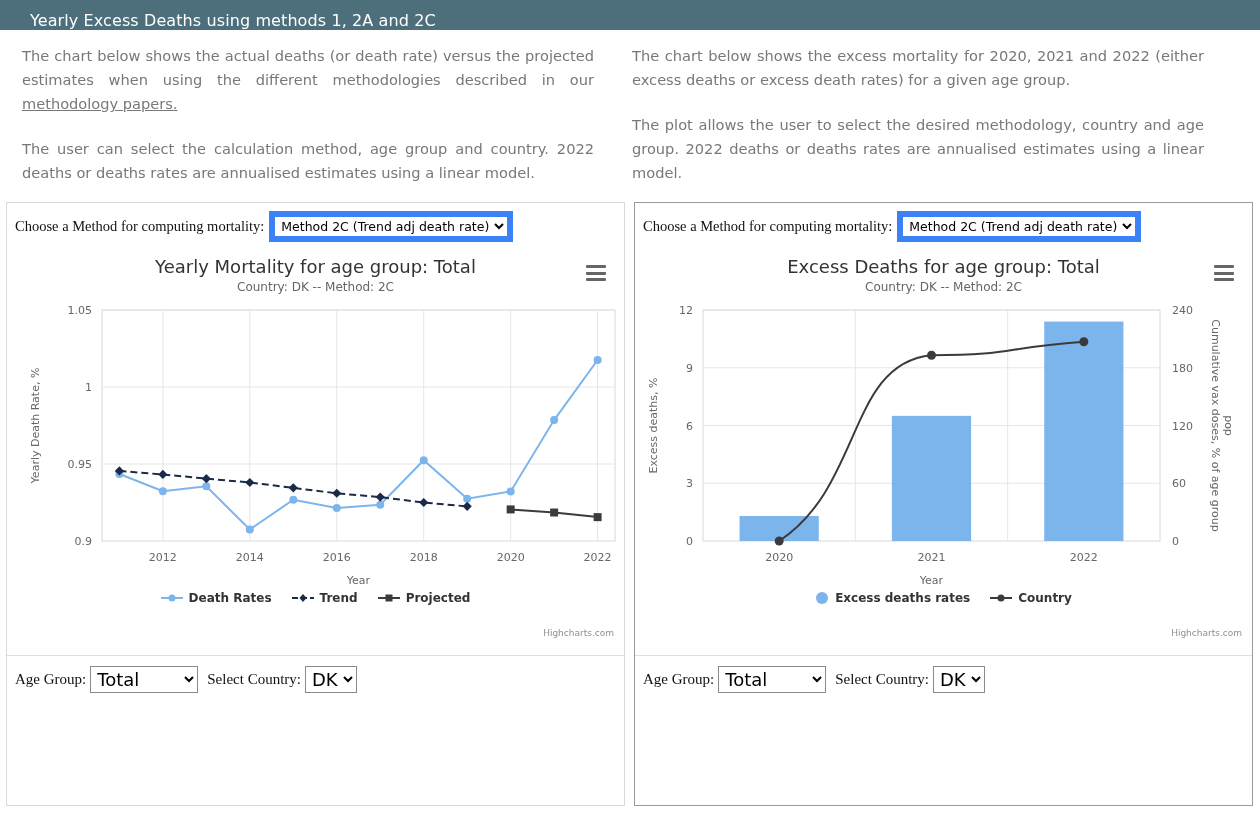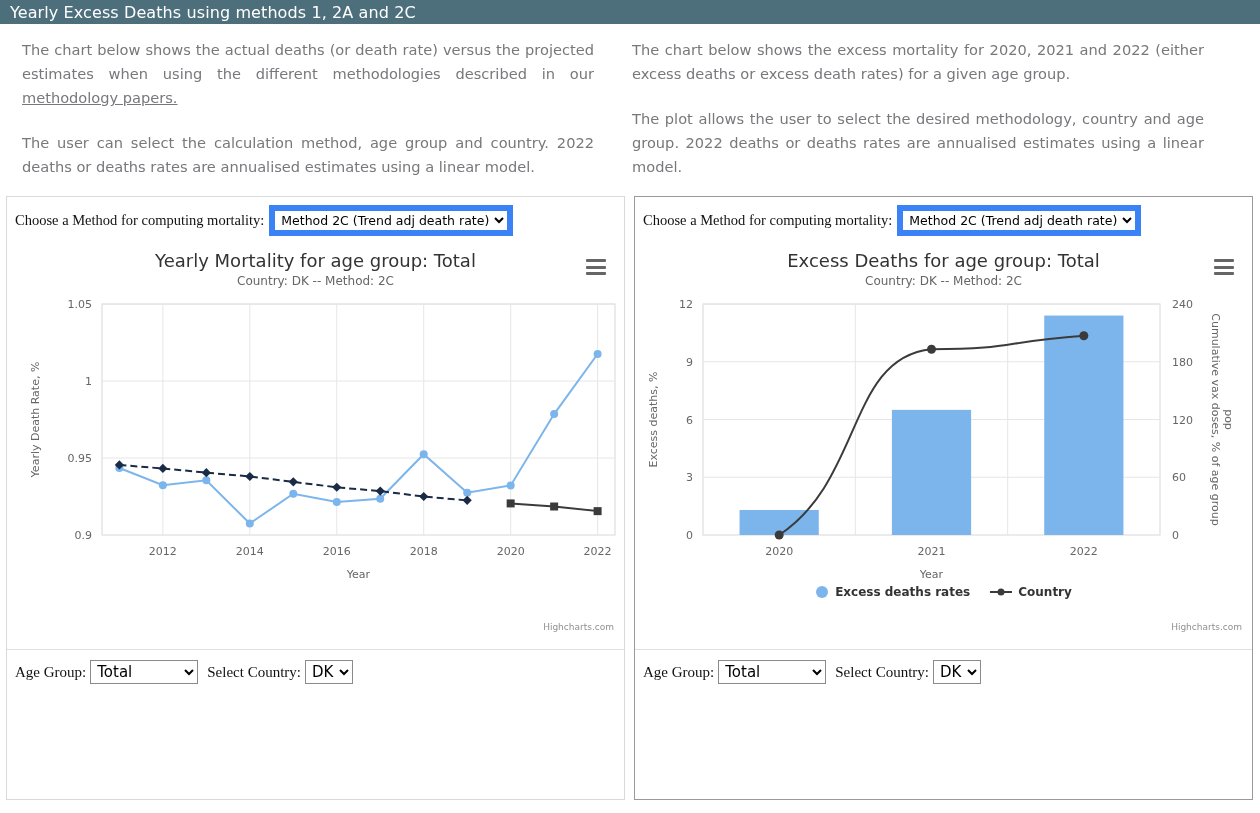--- a/index.html
+++ b/index.html
@@ -5,24 +5,24 @@
   html,body{margin:0;padding:0;}
   body{
     width:1260px;height:813px;
     background:#ffffff;
     font-family:"Liberation Sans", sans-serif;
     overflow:hidden;
     position:relative;
   }
   
   .appbar{
-    height:24px;
+    height:30px;
     background:#4d6f7c;
-    display:flex;align-items:center;
-    padding:0 0 0 10px;
+    display:flex;align-items:flex-end;
+    padding:0 0 0 30px;
     box-sizing:border-box;
   }
   .appbar-title{
     color:#ffffff;
     font-size:16px;
     letter-spacing:.1px;
     font-family:"DejaVu Sans", sans-serif;
     font-weight:400;
   }
   
@@ -88,21 +88,21 @@
     padding:10px 0 0 8px;
     font-family:"Liberation Serif", serif;
     font-size:15px;
     color:#111;
     display:flex;align-items:center;
     white-space:nowrap;
   }
   .bottom-ctl .lbl{margin-right:4px;}
   .bottom-ctl select{
     font-family:"DejaVu Sans", sans-serif;
-    font-size:15px;
+    font-size:18px;
     border:1px solid #8a8a8a;
     background:#fff;color:#000;
     padding:1px 2px;
     margin-right:9px;
   }
   .sel-age{width:108px;}
   .sel-country{width:auto;}
   
   .chart{
     position:relative;
@@ -243,20 +243,43 @@
             <polygon points="373.2372881355929,198.51000000000005 377.8372881355929,203.11000000000004 373.2372881355929,207.71000000000004 368.6372881355929,203.11000000000004" fill="#1a2b47"></polygon>
             <polygon points="416.71186440677866,203.89999999999998 421.3118644067787,208.49999999999997 416.71186440677866,213.09999999999997 412.11186440677864,208.49999999999997" fill="#1a2b47"></polygon>
             <polygon points="460.18644067796447,207.75000000000006 464.7864406779645,212.35000000000005 460.18644067796447,216.95000000000005 455.58644067796445,212.35000000000005" fill="#1a2b47"></polygon>
             <path d="M503.7 215.4 L547.1 218.5 L590.6 223.1" fill="none" stroke="#3b3b3b" stroke-width="2"></path>
             <rect x="499.6610169491502" y="211.43000000000006" width="8" height="8" fill="#3b3b3b"></rect>
             <rect x="543.135593220336" y="214.51000000000005" width="8" height="8" fill="#3b3b3b"></rect>
             <rect x="586.6101694915217" y="219.13000000000005" width="8" height="8" fill="#3b3b3b"></rect>
           </svg>
       </div>
 
+      <div class="legend">
+        <div class="legend-item">
+          <svg width="22" height="10">
+            <line x1="0" y1="5" x2="22" y2="5" stroke="#7cb5ec" stroke-width="2"></line>
+            <circle cx="11" cy="5" r="3.5" fill="#7cb5ec"></circle>
+          </svg>
+          <span>Death Rates</span>
+        </div>
+        <div class="legend-item">
+          <svg width="22" height="10">
+            <line x1="0" y1="5" x2="22" y2="5" stroke="#1a2b47" stroke-width="2" stroke-dasharray="6,3"></line>
+            <polygon points="11,1 14.5,5 11,9 7.5,5" fill="#1a2b47"></polygon>
+          </svg>
+          <span>Trend</span>
+        </div>
+        <div class="legend-item">
+          <svg width="22" height="10">
+            <line x1="0" y1="5" x2="22" y2="5" stroke="#3b3b3b" stroke-width="2"></line>
+            <rect x="7.5" y="1.5" width="7" height="7" fill="#3b3b3b"></rect>
+          </svg>
+          <span>Projected</span>
+        </div>
+      </div>
       <div class="credits">Highcharts.com</div>
     </div>
 
     <div class="bottom-ctl">
       <span class="lbl">Age Group:</span>
       <select class="sel-age">
         <option>Total</option>
       </select>
       <span class="lbl">Select Country:</span>
       <select class="sel-country">

